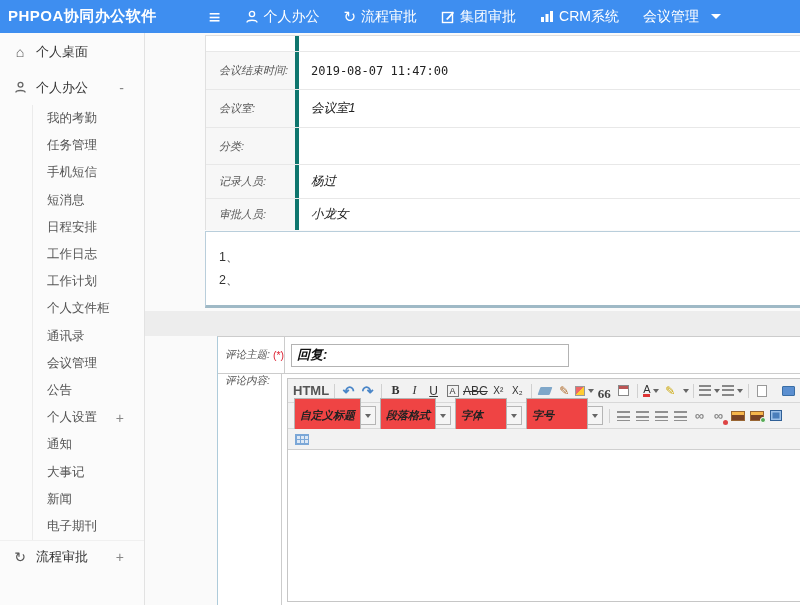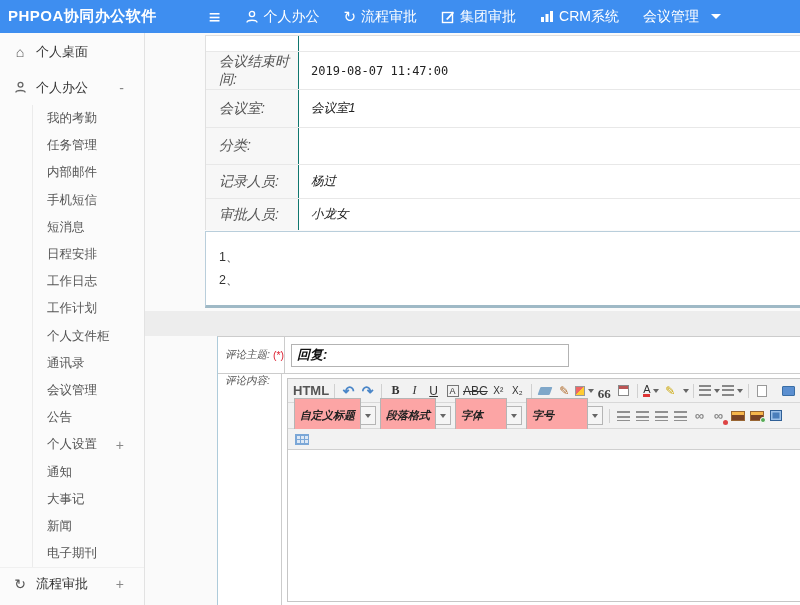--- a/index.html
+++ b/index.html
@@ -35,23 +35,23 @@
   .side-item.bottom { height:32px; border-top:1px solid #f0f0f0; }
 
   
   .main { position:absolute; left:145px; top:33px; right:0; bottom:0; background:#fafafa; }
   .gap-band { position:absolute; left:145px; top:311px; right:0; height:25px; background:#ededed; }
 
   
   .table1 { position:absolute; left:205px; top:35px; width:600px;
             border-left:1px solid #e0e0e0; border-top:1px solid #e0e0e0; background:#fff; }
   .t1row { display:flex; border-bottom:1px solid #e8e8e8; }
-  .t1label { width:93px; background:#f7f7f7; border-right:1px solid #0f766e;
+  .t1label { width:93px; background:#f7f7f7; border-right:4px solid #0f766e;
              display:flex; align-items:center; padding-left:13px;
-             font-size:14px; color:#555; font-style:italic; }
+             font-size:11px; color:#555; font-style:italic; }
   .t1row.blank .t1label { background:#fff; }
   .t1value { flex:1; display:flex; align-items:center; padding-left:12px;
              font-size:12.5px; color:#222; }
   .mono { font-family:"DejaVu Sans Mono", monospace; font-size:12px; font-style:normal; }
   .stylized { font-style:italic; }
 
   
   .content-box { position:absolute; left:205px; top:231px; width:598px; height:77px;
                  background:#fff; border:1px solid #b9cedb; border-bottom:3px solid #9fb9c6;
                  padding:14px 0 0 13px; }
@@ -99,21 +99,21 @@
            linear-gradient(#b55 0 3px, #fff 3px 100%); }
   .g-colorA { border-bottom:3px solid #d33; line-height:10px; font-size:11px; color:#333; }
   .g-pen { color:#caa500; font-size:12px; }
   .i-list { width:12px; height:11px;
             background:repeating-linear-gradient(#888,#888 2px,transparent 2px,transparent 4.5px); }
   .i-page { width:10px; height:12px; background:#fff; border:1px solid #999; }
   .i-monitor { width:13px; height:10px; background:#5b8fd0; border:1px solid #3a6ea5; border-radius:1px; }
   .mcaret { width:0; height:0; border-left:3.5px solid transparent; border-right:3.5px solid transparent;
             border-top:4px solid #666; margin-left:3px; }
   .sel { display:flex; align-items:center; margin:0 2px; cursor:pointer; }
-  .sel-text { height:35px; border:1px solid #b5b5b5; background:#fca5a5; display:flex; align-items:center;
+  .sel-text { height:35px; border:1px solid #b5b5b5; background:#ef4444; display:flex; align-items:center;
               padding:0 5px; font-size:11px; font-style:italic; font-weight:bold; color:#222; white-space:nowrap; }
   .sel-btn { height:19px; width:15px; border:1px solid #b5b5b5; border-left:none; background:#f5f5f5;
              display:flex; align-items:center; justify-content:center; }
   .i-align { width:13px; height:10px;
              background:repeating-linear-gradient(#909090,#909090 2px,transparent 2px,transparent 4.5px); }
   .g-link { font-size:13px; color:#888; font-weight:bold; }
   .unlink-wrap { position:relative; }
   .unlink-dot { position:absolute; right:-1px; bottom:0; width:5px; height:5px;
                 background:#d44; border-radius:50%; }
   .i-img { width:14px; height:10px; border:1px solid #996633;
@@ -187,23 +187,20 @@
     <span>个人办公</span>
     <span class="toggle">-</span>
   </div>
 
   <div class="side-children">
     <div class="side-child">
         <span>我的考勤</span>
       </div>
     <div class="side-child">
         <span>任务管理</span>
-      </div>
-    <div class="side-child">
-        <span>内部邮件</span>
       </div>
     <div class="side-child">
         <span>手机短信</span>
       </div>
     <div class="side-child">
         <span>短消息</span>
       </div>
     <div class="side-child">
         <span>日程安排</span>
       </div>

